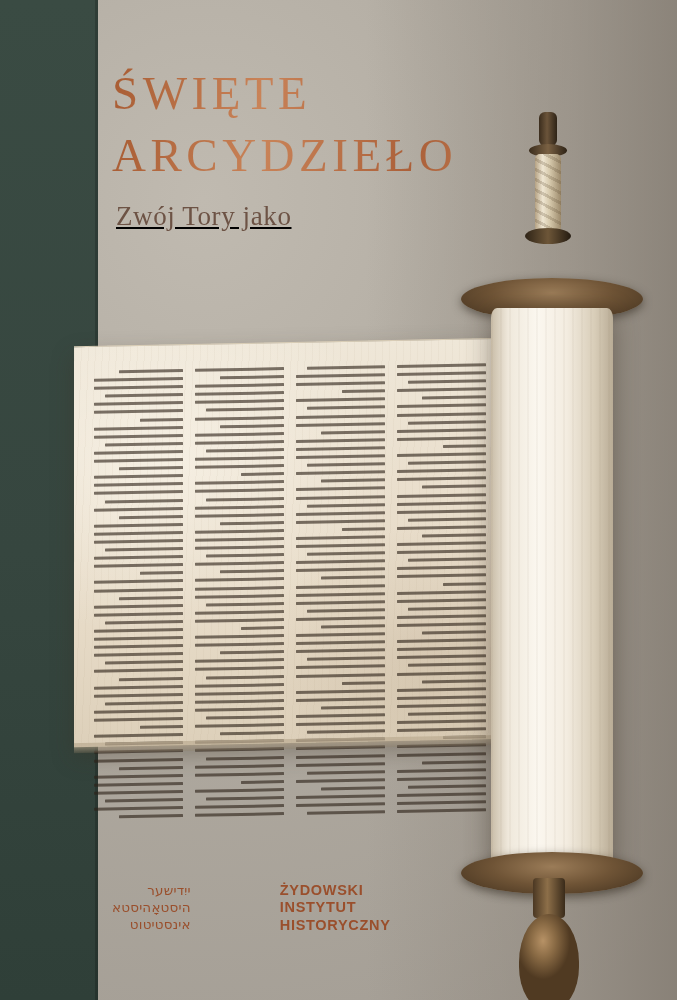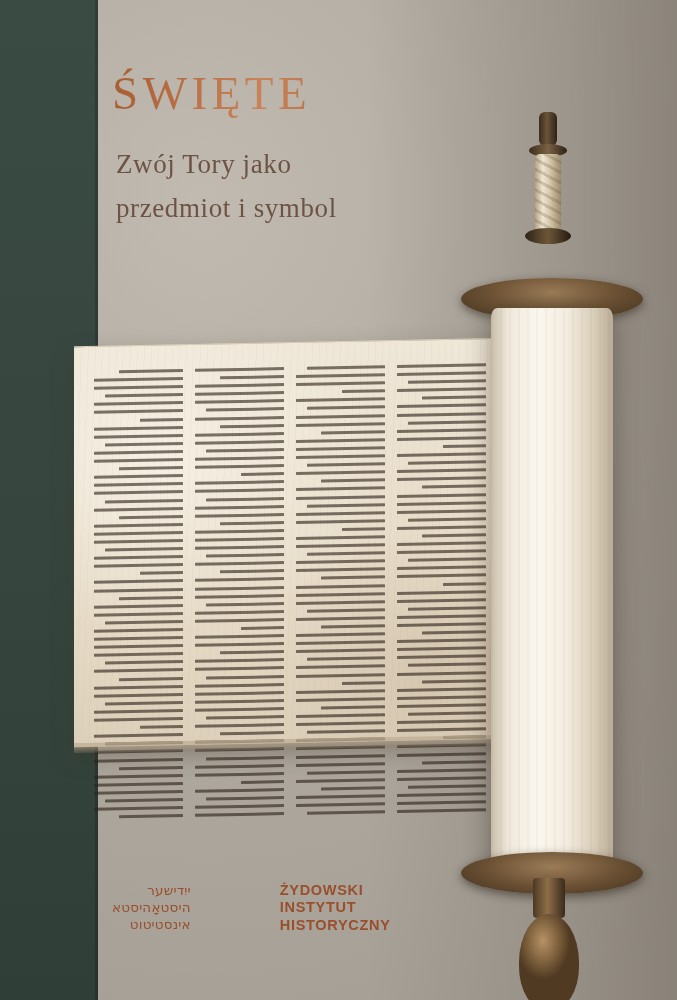--- a/index.html
+++ b/index.html
@@ -68,22 +68,23 @@
     font-weight: 400;
   }
   .subtitle-line {
     font-family: "Liberation Serif", serif;
     font-size: 27px;
     line-height: 44px;
     color: #6d5345;
     letter-spacing: 0.6px;
   }
   .subtitle-block {
-    margin-top: 18px;
+    margin-top: 8px;
     padding-left: 4px;
+    text-decoration: underline;
   }
 
   
   .parchment {
     position: absolute;
     left: 74px;
     top: 342px;
     width: 432px;
     height: 400px;
     background:
@@ -539,23 +540,23 @@
     <div class="roll-cap-bottom"></div>
     <div class="foot">
       <div class="neck"></div>
       <div class="bulb"></div>
 
     </div>
   </div>
 
   <div class="title-block">
     <div class="title-line">ŚWIĘTE</div>
+    <div class="title-line">ARCYDZIEŁO</div>
     <div class="subtitle-block">
       <div class="subtitle-line">Zwój Tory jako</div>
-      <div class="subtitle-line">przedmiot i symbol</div>
     </div>
   </div>
 
   <div class="colophon">
     <div class="colophon-yiddish">
       <div>ייִדישער</div>
       <div>היסטאָהיסטא</div>
       <div>אינסטיטוט</div>
     </div>
     <div class="vert-rule"></div>

